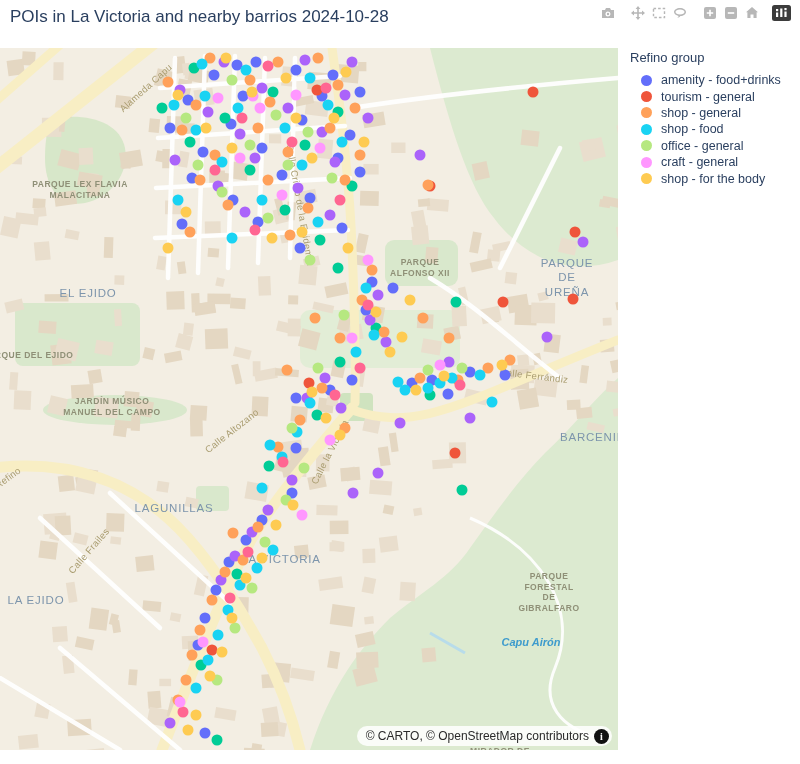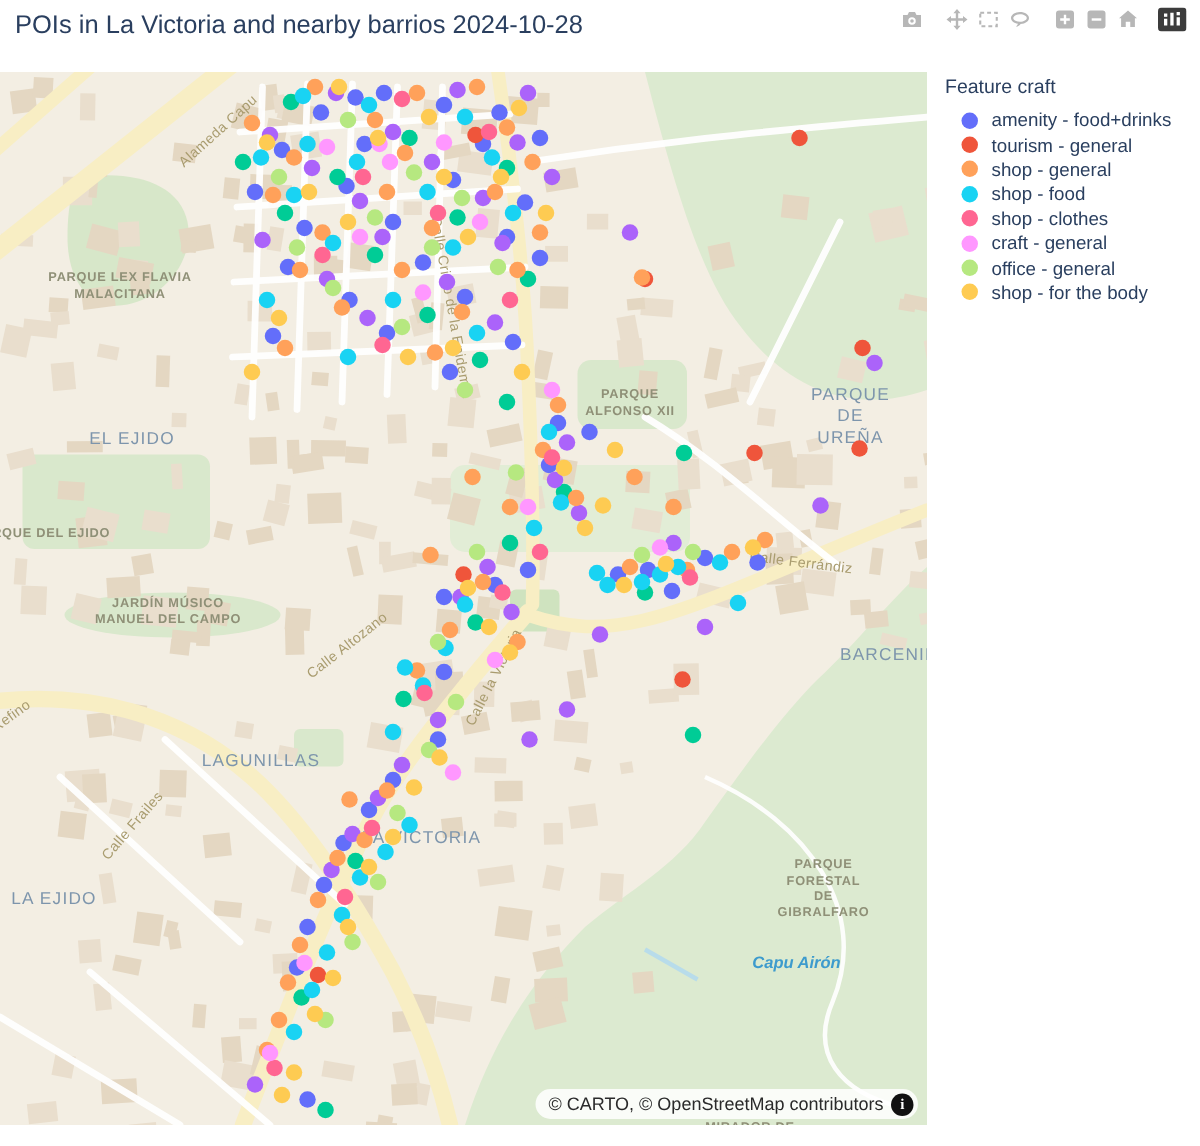--- a/index.html
+++ b/index.html
@@ -710,48 +710,44 @@
       <div class="poi" style="background: rgb(254, 203, 82); left: 168px; top: 200px;"></div>
       <div class="poi" style="background: rgb(254, 203, 82); left: 410px; top: 252px;"></div>
     </div>
   <div class="attrib">
     <span>© CARTO, © OpenStreetMap contributors</span>
     <span class="info">i</span>
   </div>
 </div>
 
 <div class="legend">
-  <div class="legend-title">Feature craft</div>
+  <div class="legend-title">Refino group</div>
   <div id="legend-items">
       <div class="legend-item">
         <span class="legend-swatch" style="background: rgb(99, 110, 250);"></span>
         <span class="legend-label">amenity - food+drinks</span>
       </div>
       <div class="legend-item">
         <span class="legend-swatch" style="background: rgb(239, 85, 59);"></span>
         <span class="legend-label">tourism - general</span>
       </div>
       <div class="legend-item">
         <span class="legend-swatch" style="background: rgb(255, 161, 90);"></span>
         <span class="legend-label">shop - general</span>
       </div>
       <div class="legend-item">
         <span class="legend-swatch" style="background: rgb(25, 211, 243);"></span>
         <span class="legend-label">shop - food</span>
       </div>
       <div class="legend-item">
-        <span class="legend-swatch" style="background: rgb(255, 102, 146);"></span>
-        <span class="legend-label">shop - clothes</span>
+        <span class="legend-swatch" style="background: rgb(182, 232, 128);"></span>
+        <span class="legend-label">office - general</span>
       </div>
       <div class="legend-item">
         <span class="legend-swatch" style="background: rgb(255, 151, 255);"></span>
         <span class="legend-label">craft - general</span>
       </div>
       <div class="legend-item">
-        <span class="legend-swatch" style="background: rgb(182, 232, 128);"></span>
-        <span class="legend-label">office - general</span>
-      </div>
-      <div class="legend-item">
         <span class="legend-swatch" style="background: rgb(254, 203, 82);"></span>
         <span class="legend-label">shop - for the body</span>
       </div>
     </div>
 </div>
 
 </body></html>

